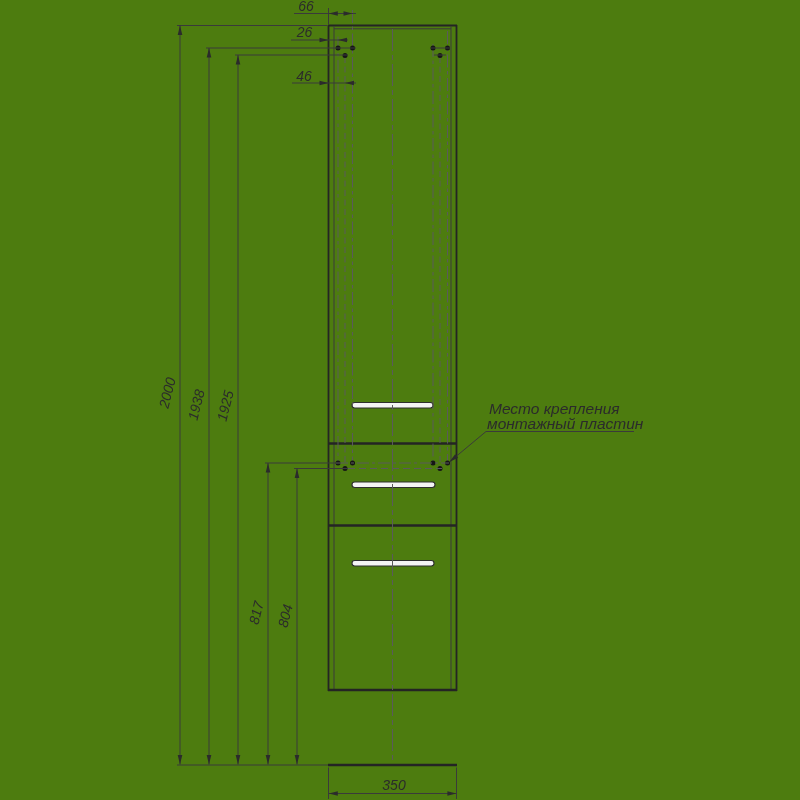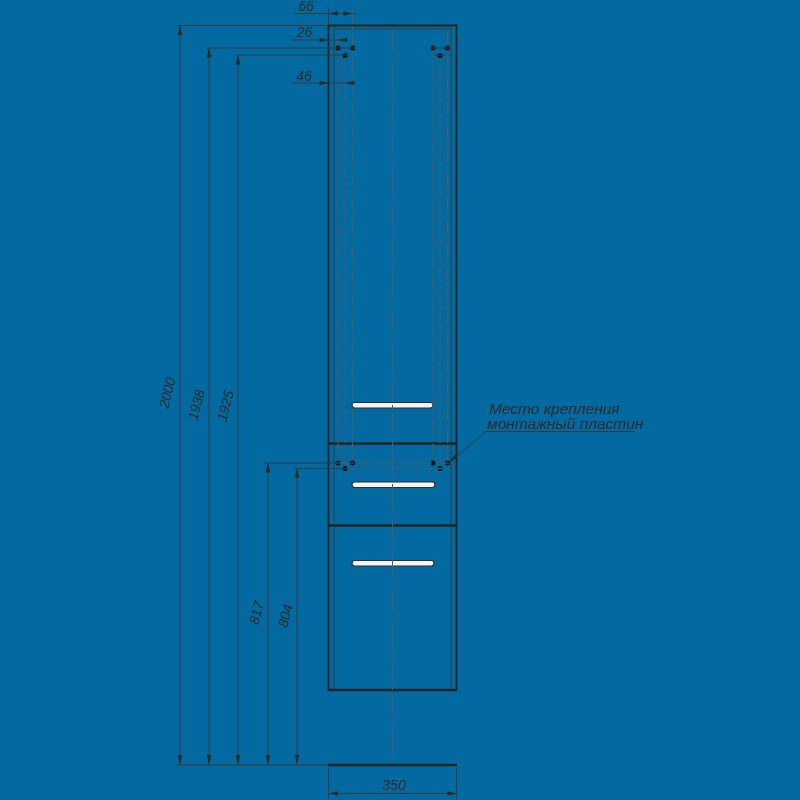--- a/index.html
+++ b/index.html
@@ -1,20 +1,20 @@
 <!DOCTYPE html>
 <html><head>
 <meta charset="utf-8">
 <style>
   html, body { margin: 0; padding: 0; background: #ffffff; }
   .canvas {
     position: relative;
     width: 800px;
     height: 800px;
-    background: #0369a1;
+    background: #4d7c0f;
     overflow: hidden;
   }
   svg { position: absolute; left: 0; top: 0; }
   .thin   { stroke: #3a3a3a; stroke-width: 1; fill: none; }
   .edge   { stroke: #242424; stroke-width: 1.8; fill: none; }
   .heavy  { stroke: #242424; stroke-width: 2.4; fill: none; }
   .center { stroke: #5a5a5a; stroke-width: 1; fill: none; }
   .arrow  { fill: #2b2b2b; stroke: none; }
   .dot    { fill: #161616; stroke: none; }
   .handle { fill: #f4f4f4; stroke: #2e2e2e; stroke-width: 1.1; }

